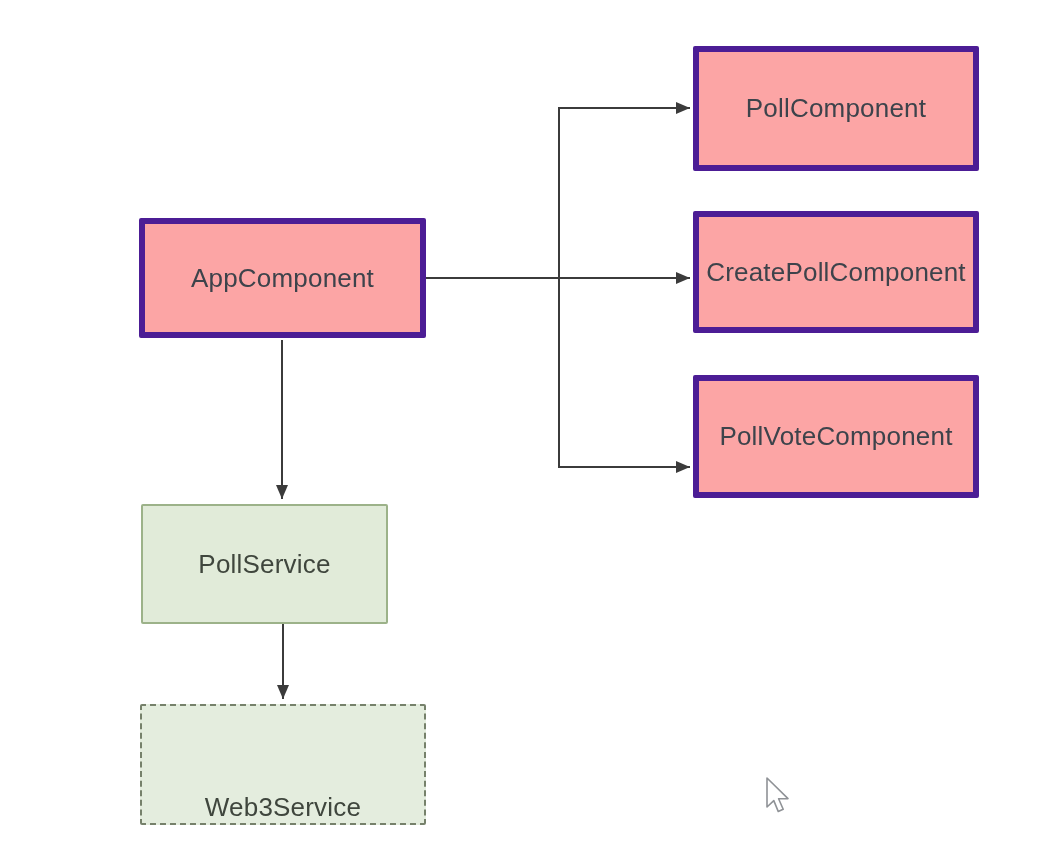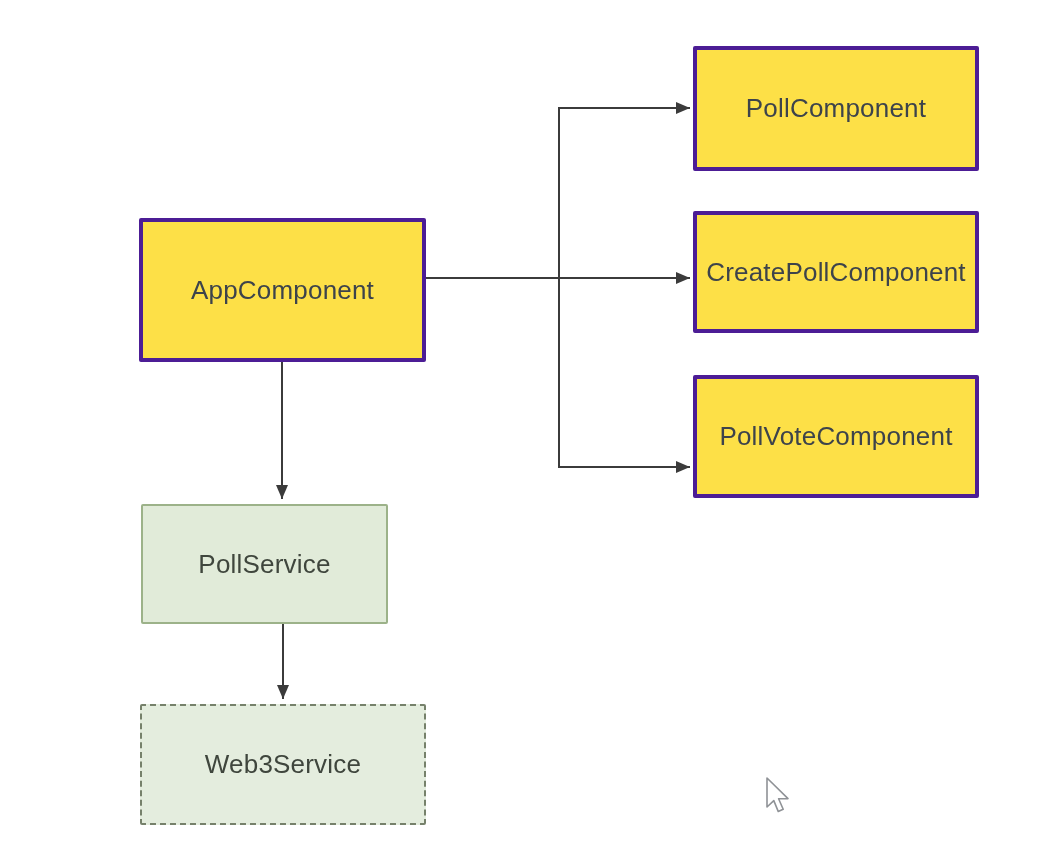--- a/index.html
+++ b/index.html
@@ -27,39 +27,39 @@
     display: flex;
     align-items: center;
     justify-content: center;
     font-size: 26px;
     color: #3d434b;
     border-radius: 2px;
     text-align: center;
     letter-spacing: 0.2px;
   }
   .node--component {
-    background: #fde047;
-    border: 4px solid #4c1d95;
+    background: #fca5a5;
+    border: 6px solid #4c1d95;
   }
   .node--service {
     background: #e1ebd9;
     border: 2px solid #9cb289;
     color: #3f463d;
   }
   .node--service-dashed {
     background: #e4edde;
     border: 2px dashed #76816b;
     color: #3f463d;
   }
-  #node-app           { left: 139px; top: 218px; width: 287px; height: 144px; }
+  #node-app           { left: 139px; top: 218px; width: 287px; height: 120px; }
   #node-poll          { left: 693px; top:  46px; width: 286px; height: 125px; }
   #node-createpoll    { left: 693px; top: 211px; width: 286px; height: 122px; }
   #node-pollvote      { left: 693px; top: 375px; width: 286px; height: 123px; }
   #node-pollservice   { left: 141px; top: 504px; width: 247px; height: 120px; }
-  #node-web3service   { left: 140px; top: 704px; width: 286px; height: 121px; }
+  #node-web3service   { left: 140px; top: 704px; width: 286px; height: 121px; align-items: flex-end; }
   .edge-path {
     fill: none;
     stroke: #3b3b3b;
     stroke-width: 2;
   }
   .cursor {
     position: absolute;
     left: 764px;
     top: 776px;
   }

